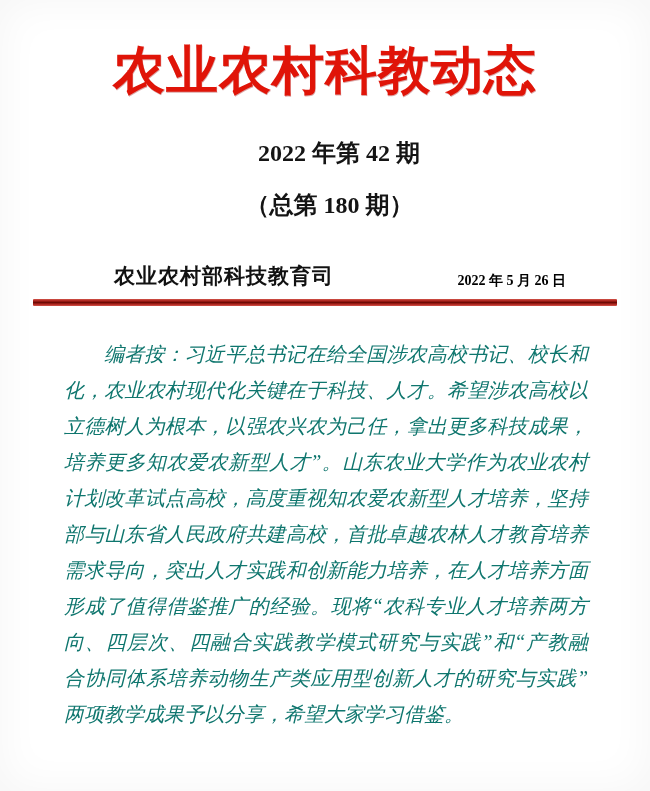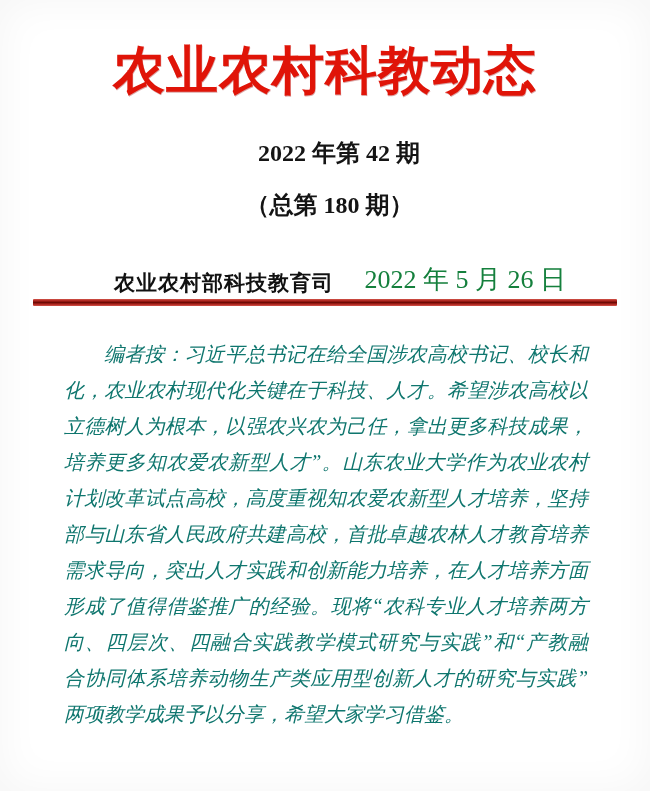--- a/index.html
+++ b/index.html
@@ -67,23 +67,23 @@
   }
   .publisher {
     font-family: "Liberation Sans", sans-serif;
     font-weight: bold;
     font-size: 21px;
     letter-spacing: 1px;
     color: #111111;
   }
   .pub-date {
     font-family: "Liberation Serif", serif;
-    font-weight: normal;
-    font-size: 26px;
-    color: #15803d;
+    font-weight: bold;
+    font-size: 14px;
+    color: #000000;
   }
 
   .red-rule {
     position: absolute;
     top: 299px;
     left: 33px;
     width: 584px;
     height: 7px;
     background: linear-gradient(180deg,
       #d3544b 0%,

